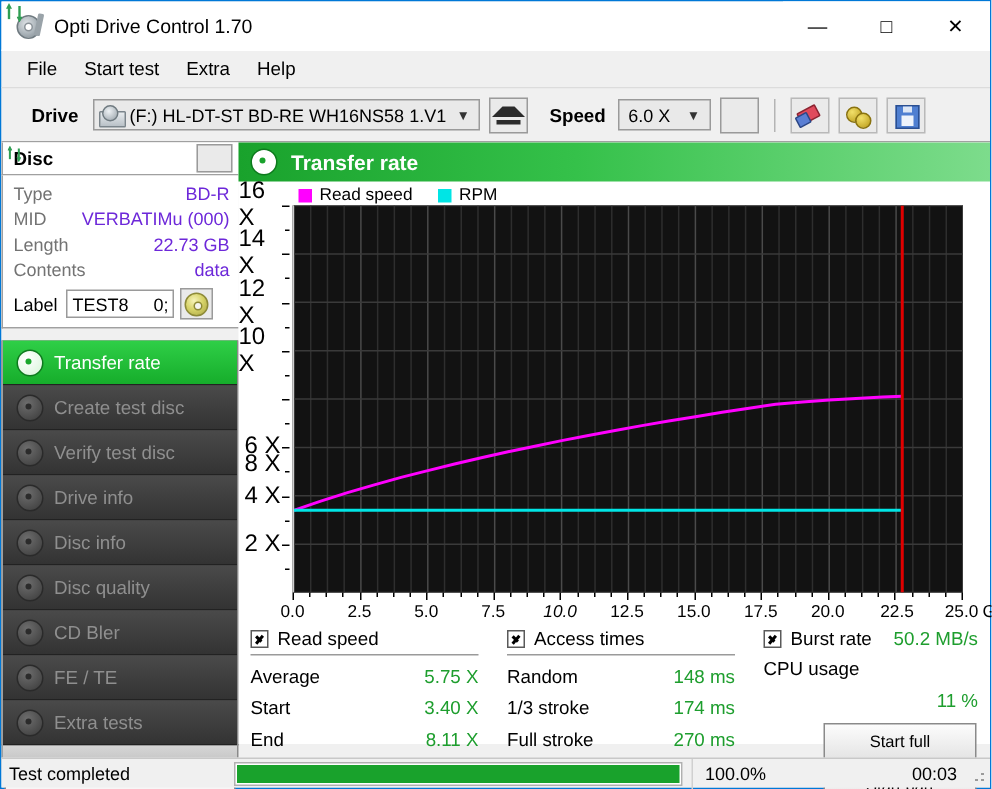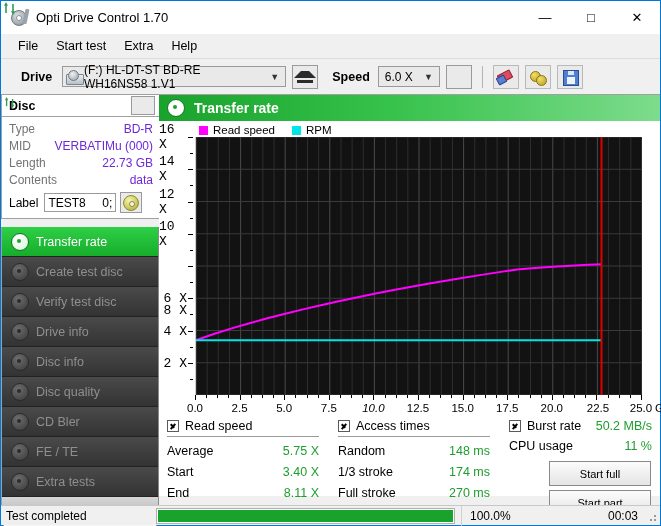--- a/index.html
+++ b/index.html
@@ -32,21 +32,21 @@
            padding-left:8px;border-bottom:1px solid #dcdcdc;}
   .menu-item{padding:3px 9px;font-size:12.5px;color:#000;}
 
   
   .drivebar{height:36px;background:#f0f0f0;display:flex;align-items:center;
             padding:0 6px;border-bottom:1px solid #a0a0a0;box-sizing:border-box;}
   .lbl-bold{font-weight:bold;font-size:12.5px;}
   .combo{height:21px;background:#e9e9e9;border:1px solid #9a9a9a;display:flex;
          align-items:center;box-sizing:border-box;font-size:12px;}
   .combo .arrow{margin-left:auto;padding:0 6px;font-size:9px;color:#333;}
-  .drive-combo{width:224px;margin-left:10px;padding-left:3px;}
+  .drive-combo{width:258px;margin-left:10px;padding-left:3px;}
   .drive-ic{width:16px;height:14px;position:relative;margin-right:4px;}
   .drive-ic .body{position:absolute;left:0;top:4px;width:16px;height:9px;
       background:linear-gradient(#e8ecef,#b9c1c7);border:1px solid #7b858c;border-radius:1px;}
   .drive-ic .d2{position:absolute;left:2px;top:0;width:9px;height:9px;border-radius:50%;
       background:radial-gradient(circle at 40% 35%,#eef2f5,#96a0a7);border:1px solid #6f7a80;}
   .speed-combo{width:62px;margin-left:8px;padding-left:6px;}
   .tbtn{width:26px;height:24px;border:1px solid #9a9a9a;background:#eaeaea;
         display:flex;align-items:center;justify-content:center;margin-left:6px;box-sizing:border-box;}
   .tbtn.flat{border-color:#b9b9b9;}
   .sep{width:1px;height:22px;background:#b4b4b4;margin-left:10px;margin-right:2px;}
@@ -130,21 +130,21 @@
        border-radius:50%;background:#19a22c;}
   .chart-hdr .t{color:#fff;font-weight:bold;font-size:14px;}
   .legend{display:flex;align-items:center;gap:5px;padding:3px 0 1px 40px;font-size:11.5px;}
   .legend .sw{width:9px;height:9px;display:inline-block;}
   .legend .gap{width:7px;}
 
   .plotwrap{position:relative;margin-left:0;}
   .plot{position:absolute;left:36px;top:0;width:446px;height:258px;background:#121212;
         border-left:1px solid #cfcfcf;}
   .ylabels{position:absolute;left:0;top:0;width:34px;height:258px;}
-  .ylab{position:absolute;right:6px;font-size:13px;color:#000;transform:translateY(-50%);font-family:Liberation Mono, monospace;}
+  .ylab{position:absolute;right:6px;font-size:16px;color:#000;transform:translateY(-50%);}
   .ytick{position:absolute;right:0;width:5px;height:1px;background:#000;}
   .xaxis{position:absolute;left:36px;top:258px;width:447px;height:26px;}
   .xtick{position:absolute;top:0;width:1px;height:5px;background:#000;}
   .xlab{position:absolute;top:7px;font-size:11.5px;transform:translateX(-50%);}
   .gbunit{position:absolute;top:7px;font-size:11.5px;}
 
   
   .results{position:absolute;left:0;top:318px;width:503px;padding:6px 10px 0 8px;
       box-sizing:border-box;}
   .res-cols{display:flex;}
@@ -533,21 +533,21 @@
               <span class="rv">270 ms</span>
             </div>
           </div>
 
           <div class="rc rc3">
             <div class="rhead" style="width:143px;">
               <span class="cb"></span>
               <span>Burst rate</span>
               <span class="hv">50.2 MB/s</span>
             </div>
-            <div class="rrow" style="width:143px;">
+            <div class="rrow" style="width:143px;flex-direction:column;">
               <span>CPU usage</span>
               <span class="rv">11 %</span>
             </div>
             <div class="btn" style="margin-left:40px;">Start full</div>
             <div class="btn" style="margin-left:40px;">Start part</div>
           </div>
         </div>
       </div>
     </div>
   </div>

